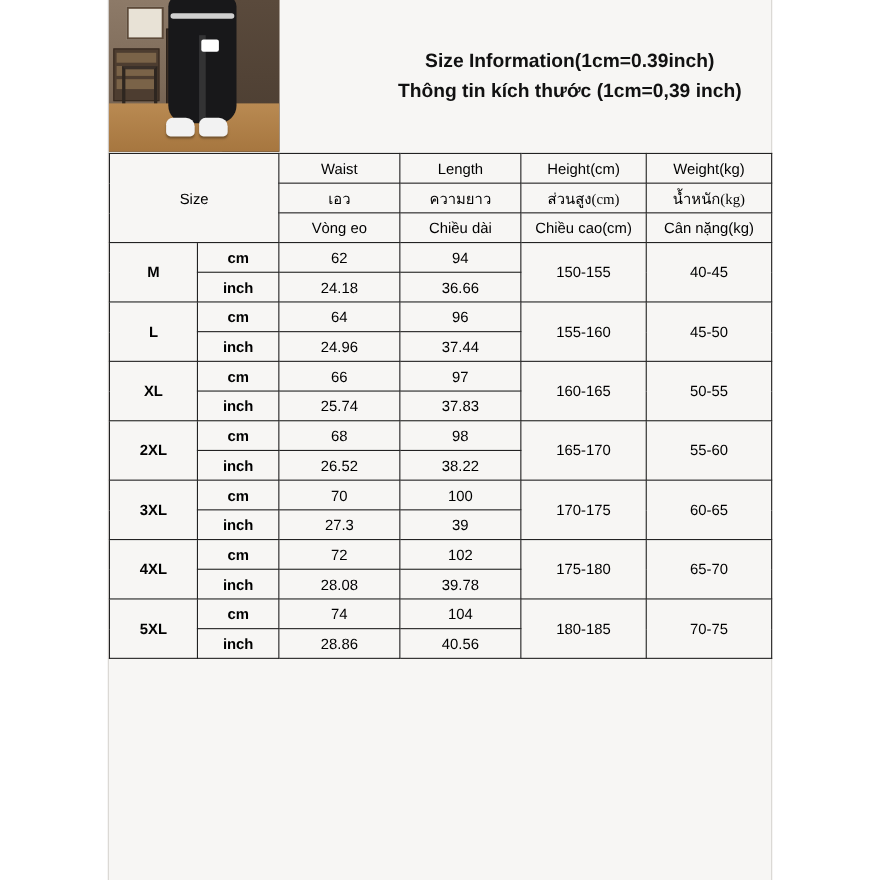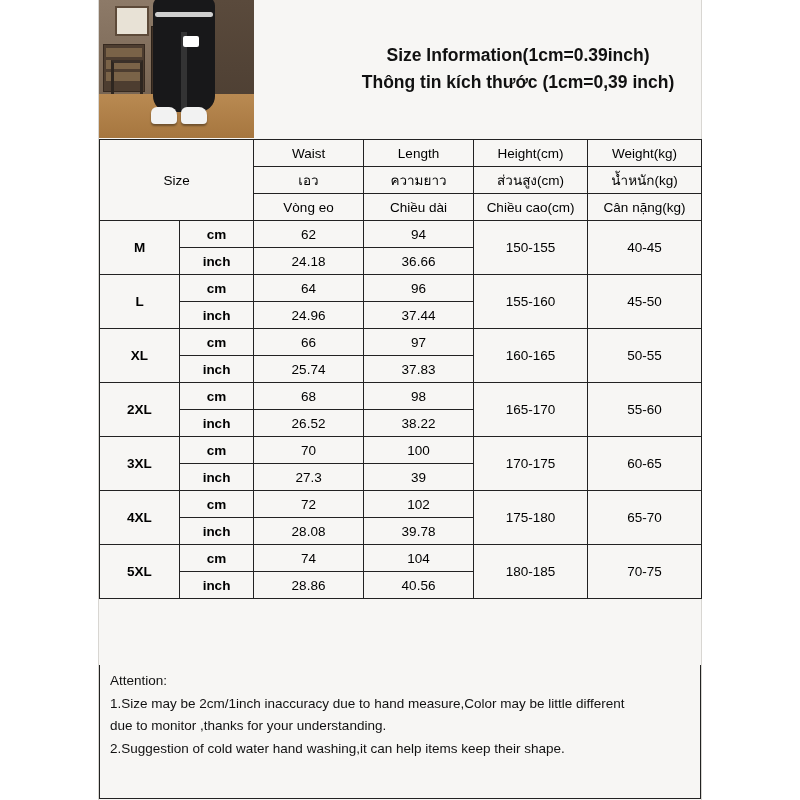--- a/index.html
+++ b/index.html
@@ -193,21 +193,21 @@
     font-size: 21px;
     font-weight: normal;
   }
   .sz-cell {
     font-weight: bold;
     font-size: 14px;
   }
   .unit-cell { font-weight: bold; font-size: 13px; }
   .val-cell { font-size: 14px; margin-top: 39px; }
   .hdr-row1 td { height: 28px; }
-  .hdr-row2 td { height: 28px; }
+  .hdr-row2 td { height: 28px; font-family: Liberation Serif, serif; }
   .hdr-row3 td { height: 28px; }
   .data-row td { height: 35px; }
 
   
   .attention {
     position: absolute;
     left: 99px;
     top: 665px;
     width: 602px;
     height: 134px;
@@ -383,20 +383,14 @@
         <td class="val-cell" rowspan="2">70-75</td>
       </tr>
       <tr class="data-row">
         <td class="unit-cell">inch</td>
         <td class="val-cell">28.86</td>
         <td class="val-cell">40.56</td>
       </tr>
     </tbody>
   </table>
 
-  <div class="attention">
-    <p>Attention:</p>
-    <p>1.Size may be 2cm/1inch inaccuracy due to hand measure,Color may be little different</p>
-    <p>due to monitor ,thanks for your understanding.</p>
-    <p>2.Suggestion of cold water hand washing,it can help items keep their shape.</p>
-  </div>
 
 </div>
 
 </body></html>

